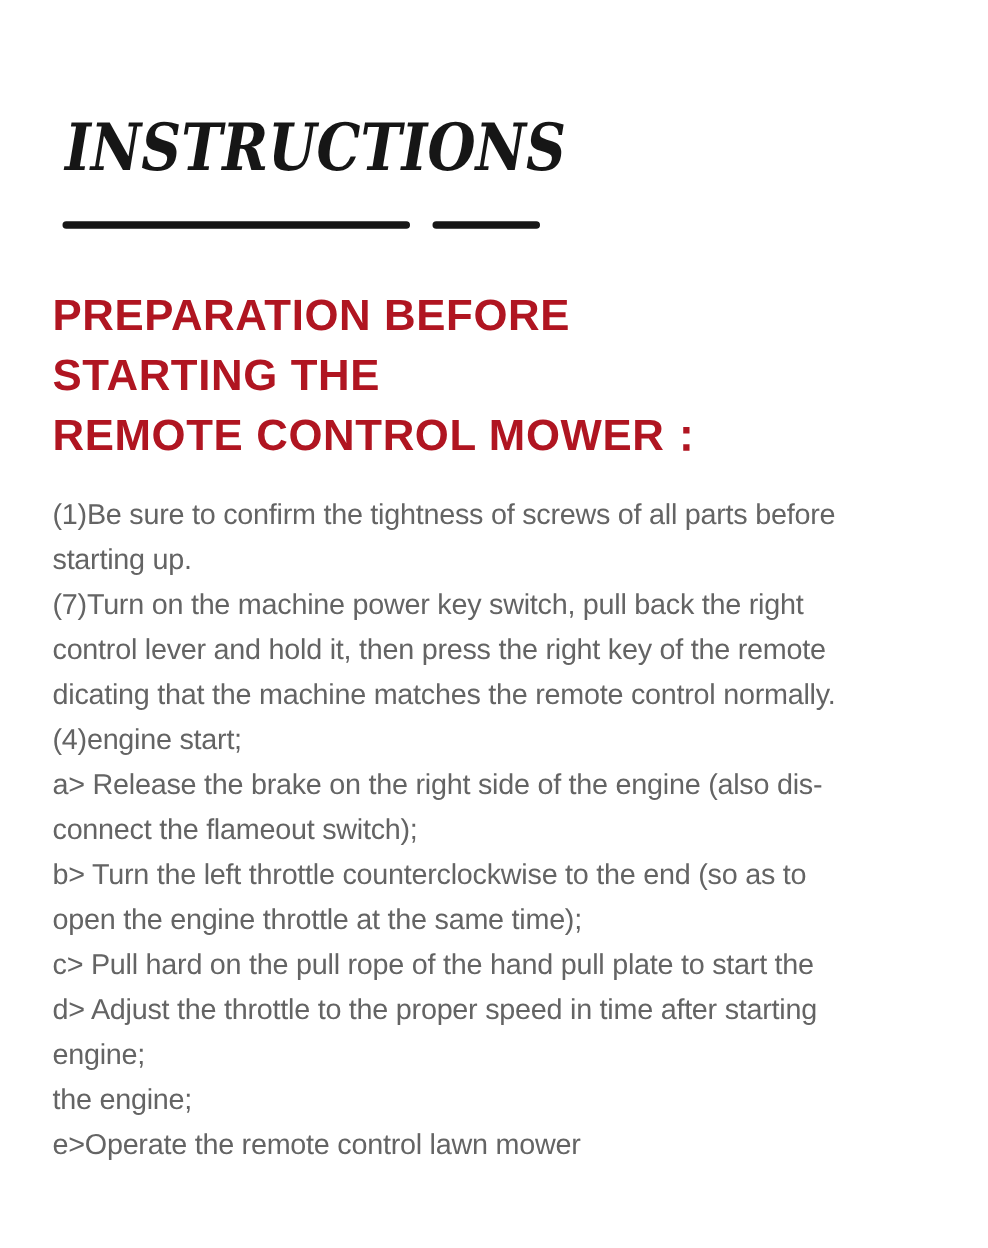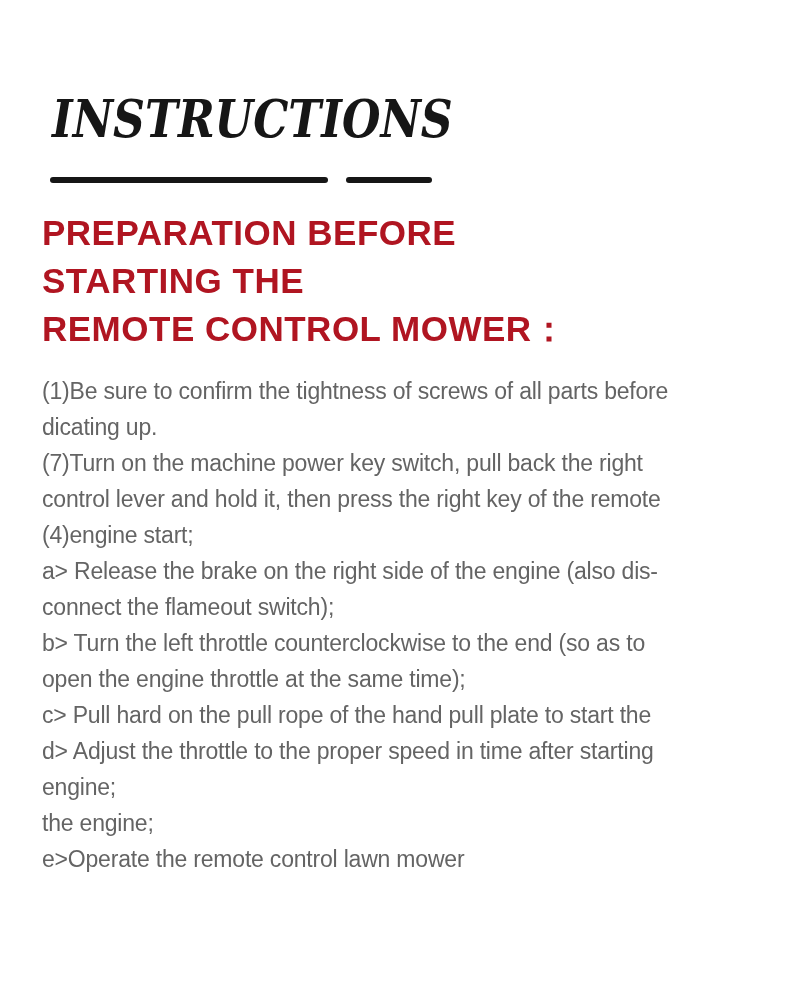--- a/index.html
+++ b/index.html
@@ -39,21 +39,21 @@
   }
   .rule {
     display: block;
     height: 6px;
     background: var(--ink, #161616);
     border-radius: 3px;
   }
   .rule-long  { width: 278px; }
   .rule-short { width: 86px; }
   .heading {
-    margin: 26px 0 0 0;
+    margin: 46px 0 0 0;
     font-weight: bold;
     font-size: 35px;
     line-height: 48px;
     letter-spacing: 0.5px;
     color: var(--heading-red, #b01521);
   }
   .heading-line { display: block; }
   .body-text {
     margin-top: 20px;
     font-size: 23px;
@@ -75,23 +75,24 @@
     <span class="rule rule-short"></span>
   </div>
 
   <h2 class="heading">
     <span class="heading-line">PREPARATION BEFORE STARTING THE</span>
     <span class="heading-line">REMOTE CONTROL MOWER：</span>
   </h2>
 
   <div class="body-text">
     <div class="body-line">(1)Be sure to confirm the tightness of screws of all parts before</div>
-    <div class="body-line">dicating up.</div>
+    <div class="body-line">starting up.</div>
     <div class="body-line">(7)Turn on the machine power key switch, pull back the right</div>
     <div class="body-line">control lever and hold it, then press the right key of the remote</div>
+    <div class="body-line">dicating that the machine matches the remote control normally.</div>
     <div class="body-line">(4)engine start;</div>
     <div class="body-line">a&gt; Release the brake on the right side of the engine (also dis-</div>
     <div class="body-line">connect the flameout switch);</div>
     <div class="body-line">b&gt; Turn the left throttle counterclockwise to the end (so as to</div>
     <div class="body-line">open the engine throttle at the same time);</div>
     <div class="body-line">c&gt; Pull hard on the pull rope of the hand pull plate to start the</div>
     <div class="body-line">d&gt; Adjust the throttle to the proper speed in time after starting</div>
     <div class="body-line">engine;</div>
     <div class="body-line">the engine;</div>
     <div class="body-line">e&gt;Operate the remote control lawn mower</div>

